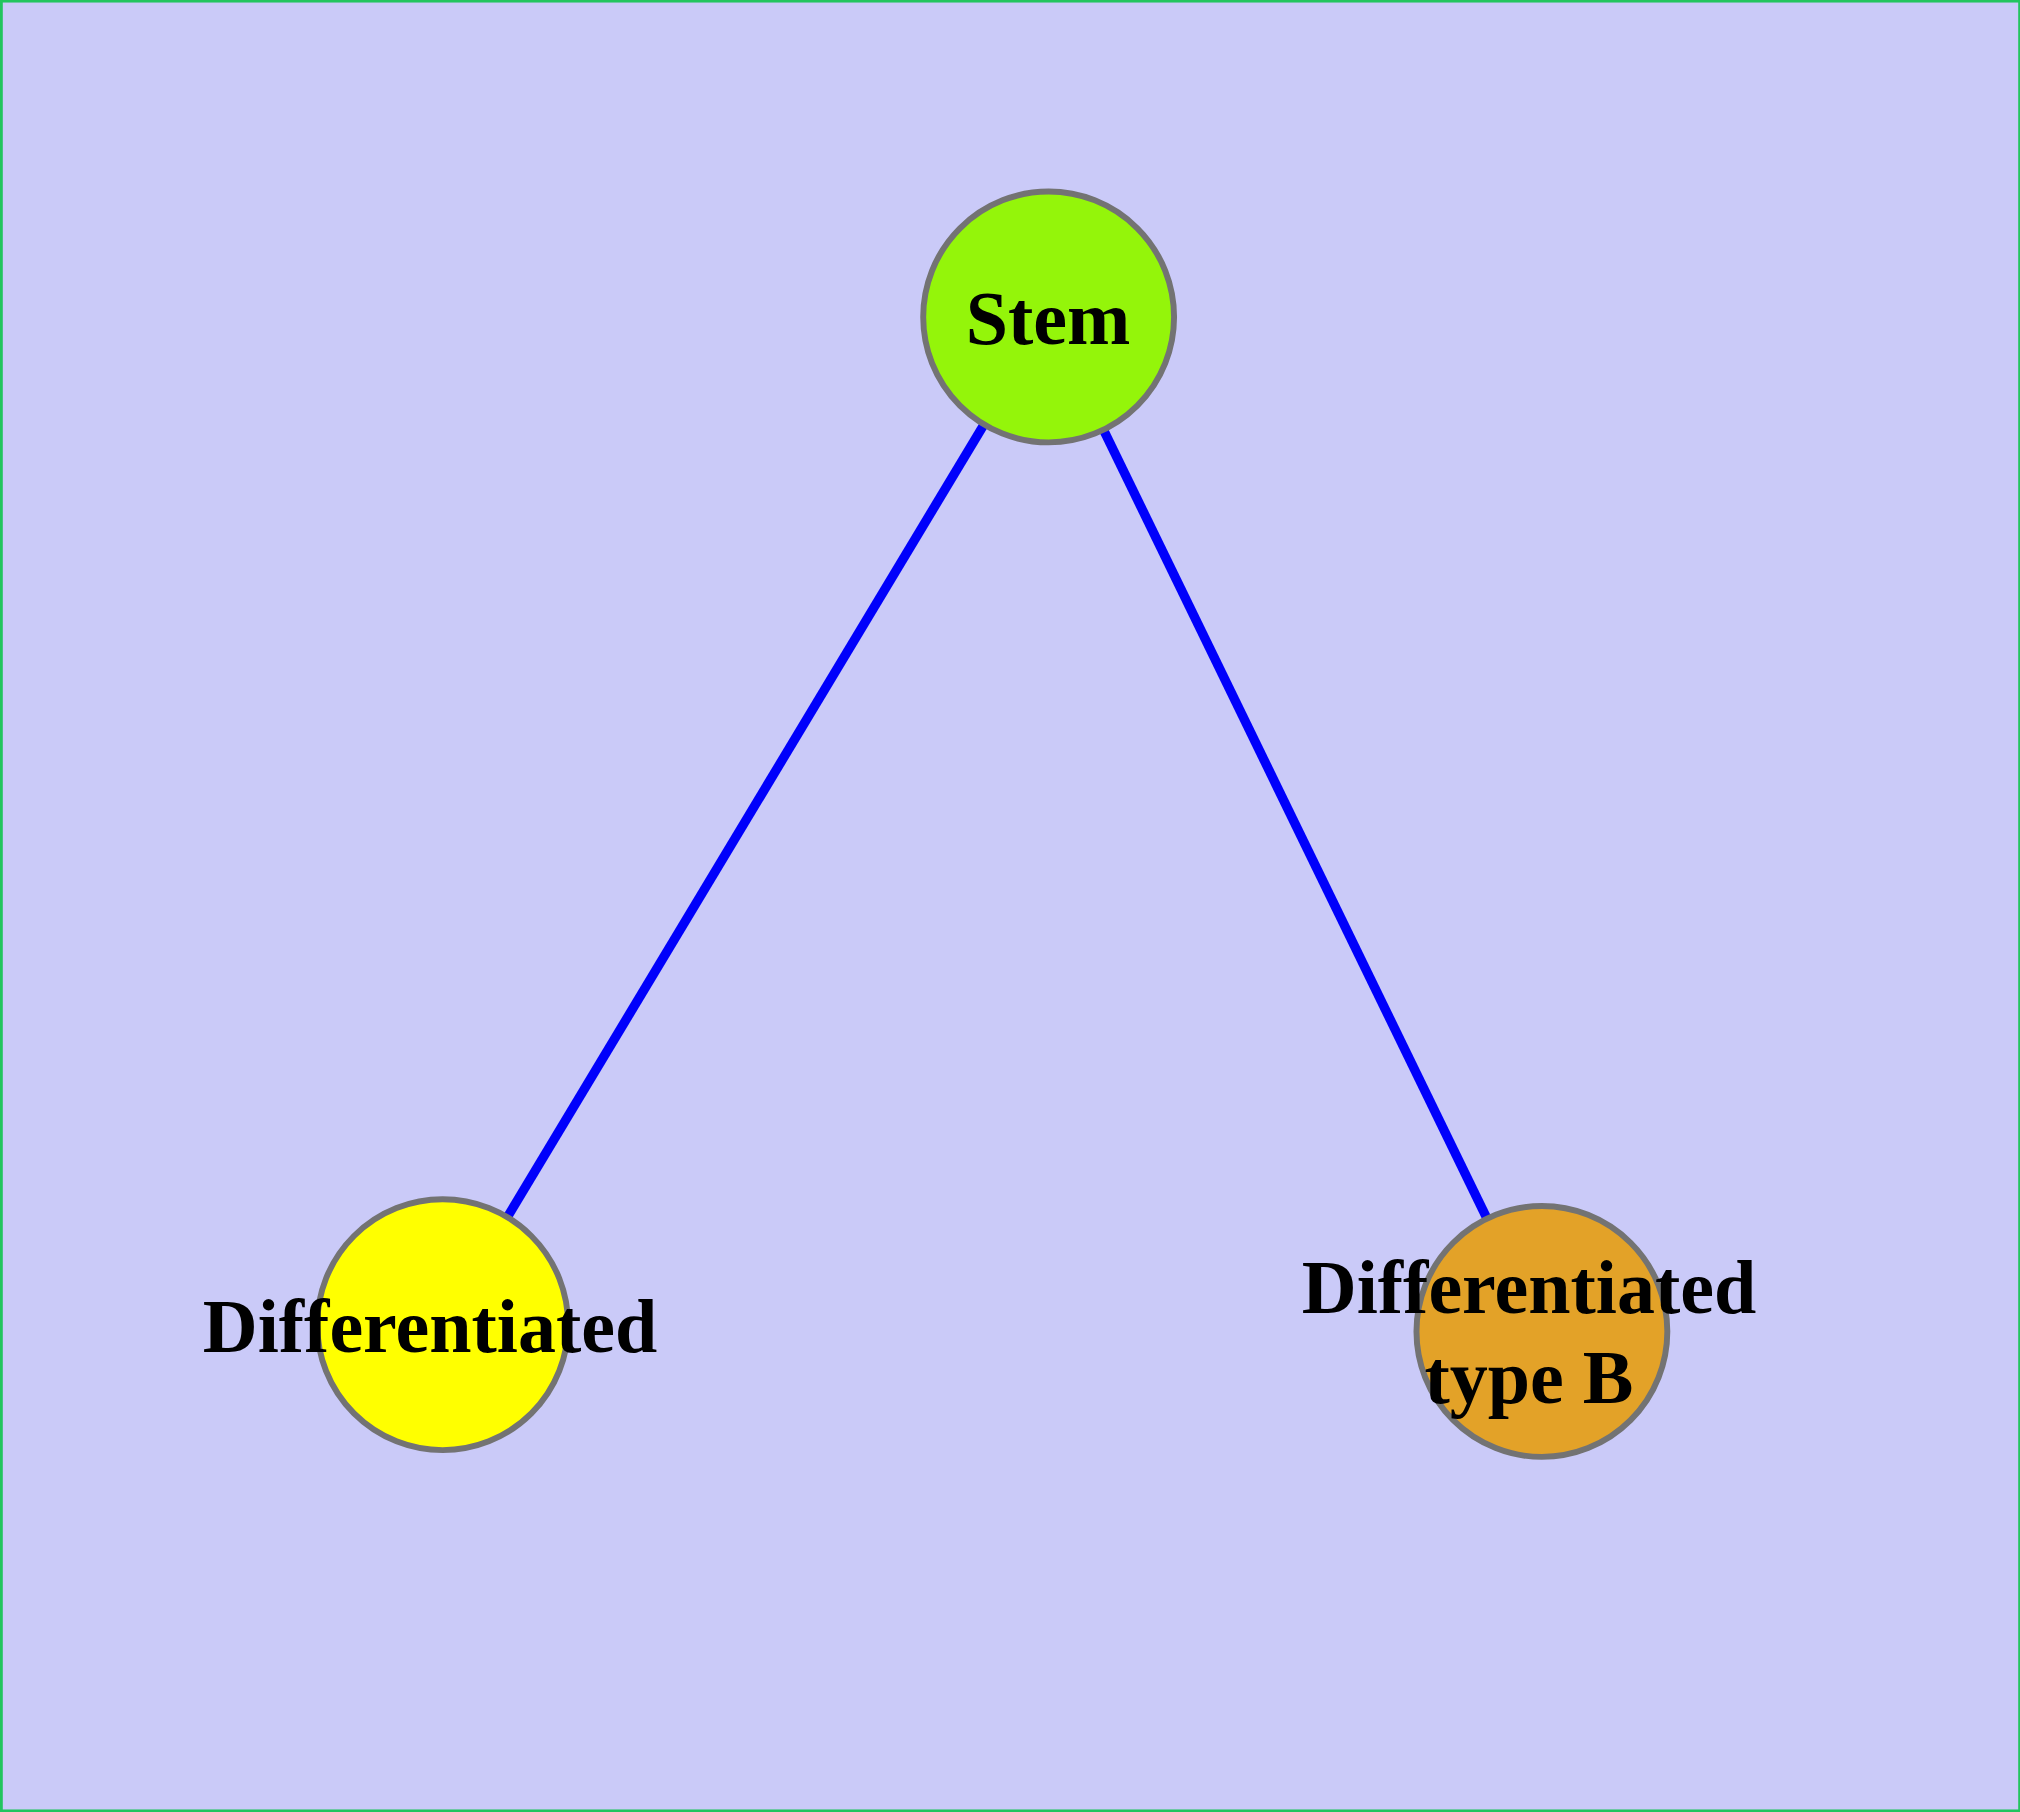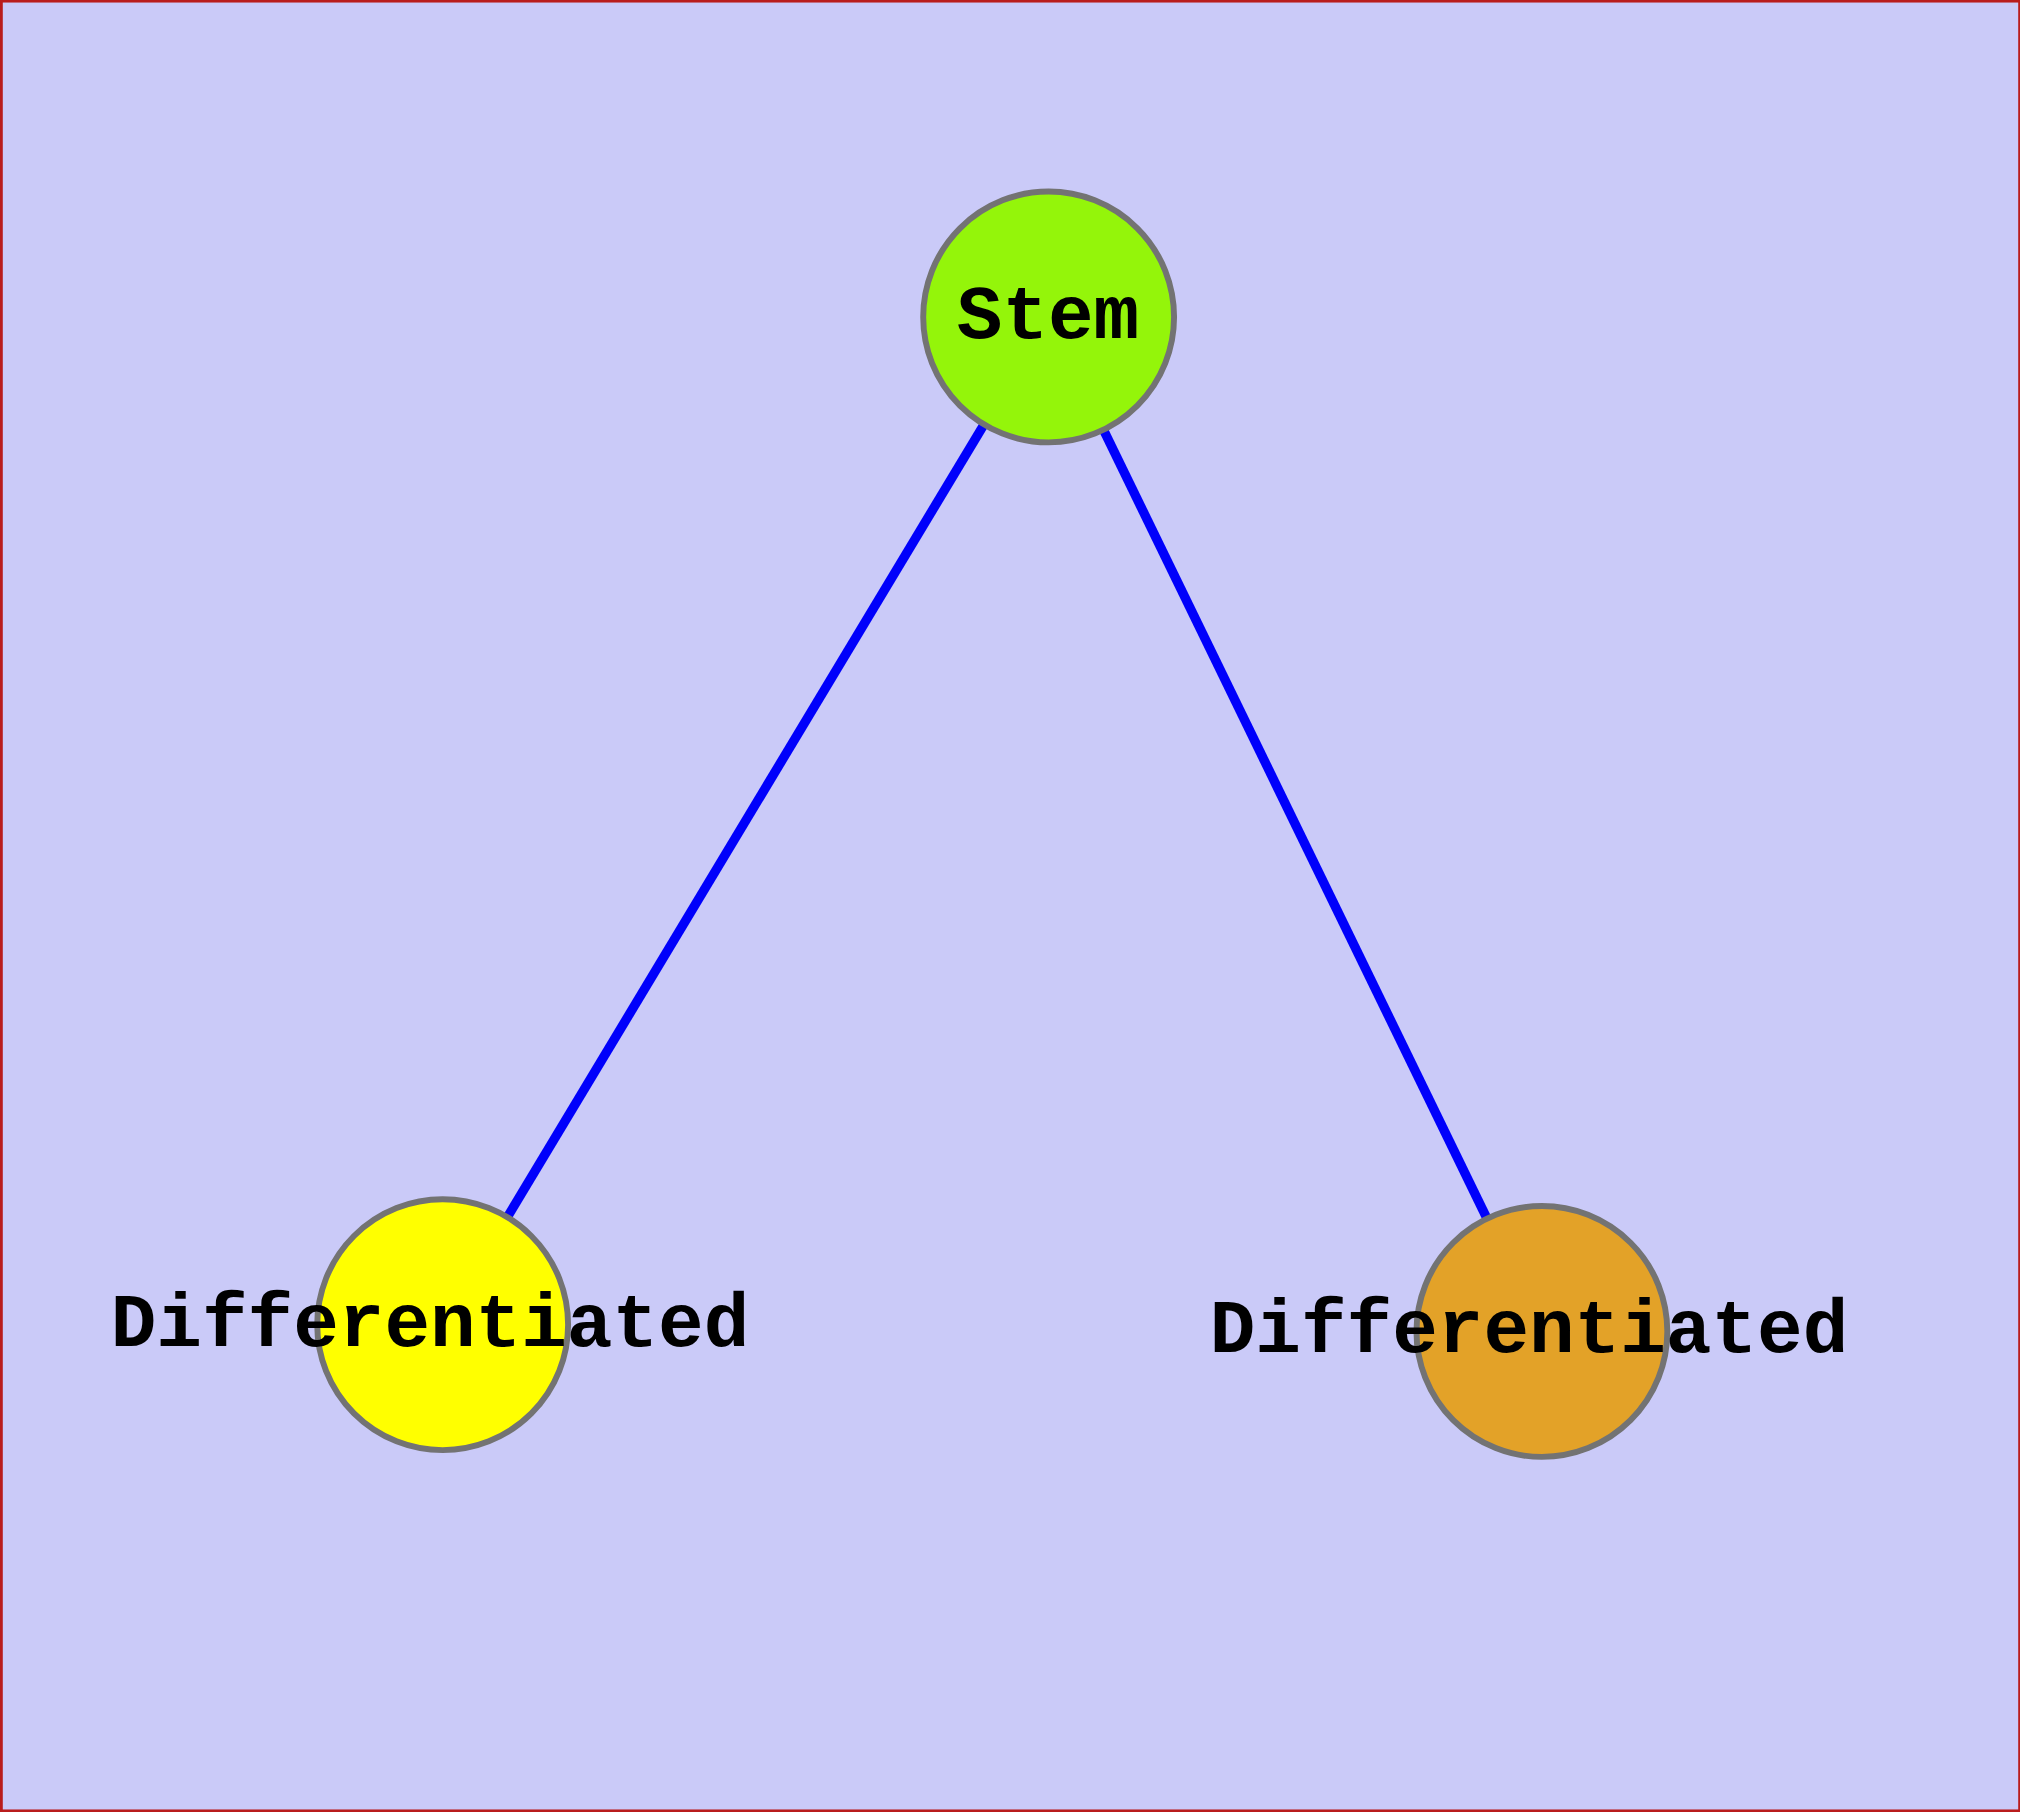--- a/index.html
+++ b/index.html
@@ -4,23 +4,23 @@
 <style>
   html, body {
     margin: 0;
     padding: 0;
     background: #ffffff;
   }
   .stage {
     position: relative;
     width: 2021px;
     height: 1812px;
-    background: #b91c1c;
+    background: #22c55e;
     overflow: hidden;
-    font-family: Liberation Mono, monospace;
+    font-family: Liberation Serif, serif;
   }
   .stage svg {
     position: absolute;
     left: 0;
     top: 0;
     display: block;
   }
   .edge {
     stroke-width: 11;
     stroke-linecap: butt;
@@ -63,16 +63,17 @@
   <div class="node-label" style="left:1048px; top:318px;">
     <div>Stem</div>
   </div>
 
   <div class="node-label" style="left:430px; top:1326px;">
     <div>Differentiated</div>
   </div>
 
   <div class="node-label" style="left:1529px; top:1332px;">
     <div>Differentiated</div>
+    <div>type B</div>
   </div>
 
 </div>
 
 
 </body></html>

